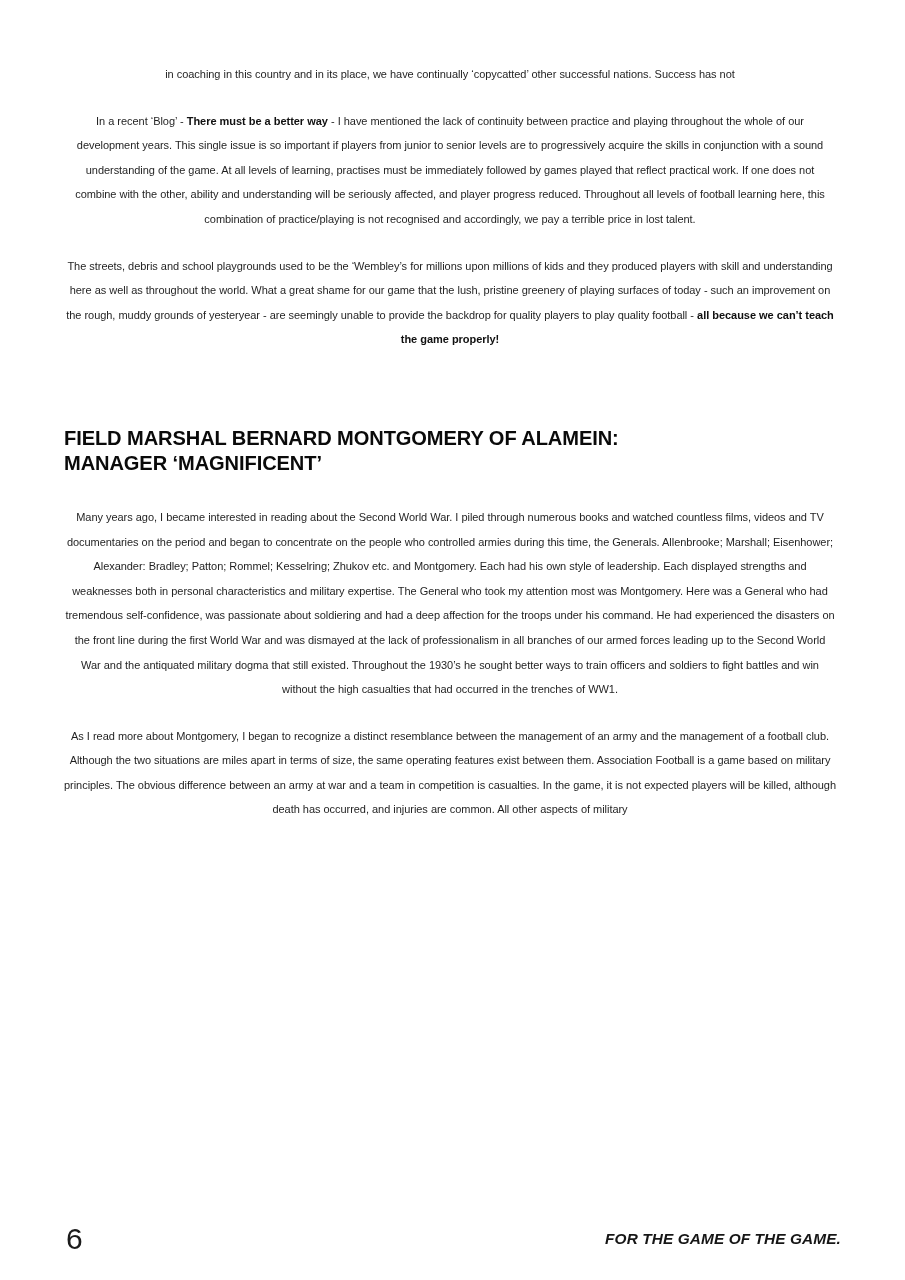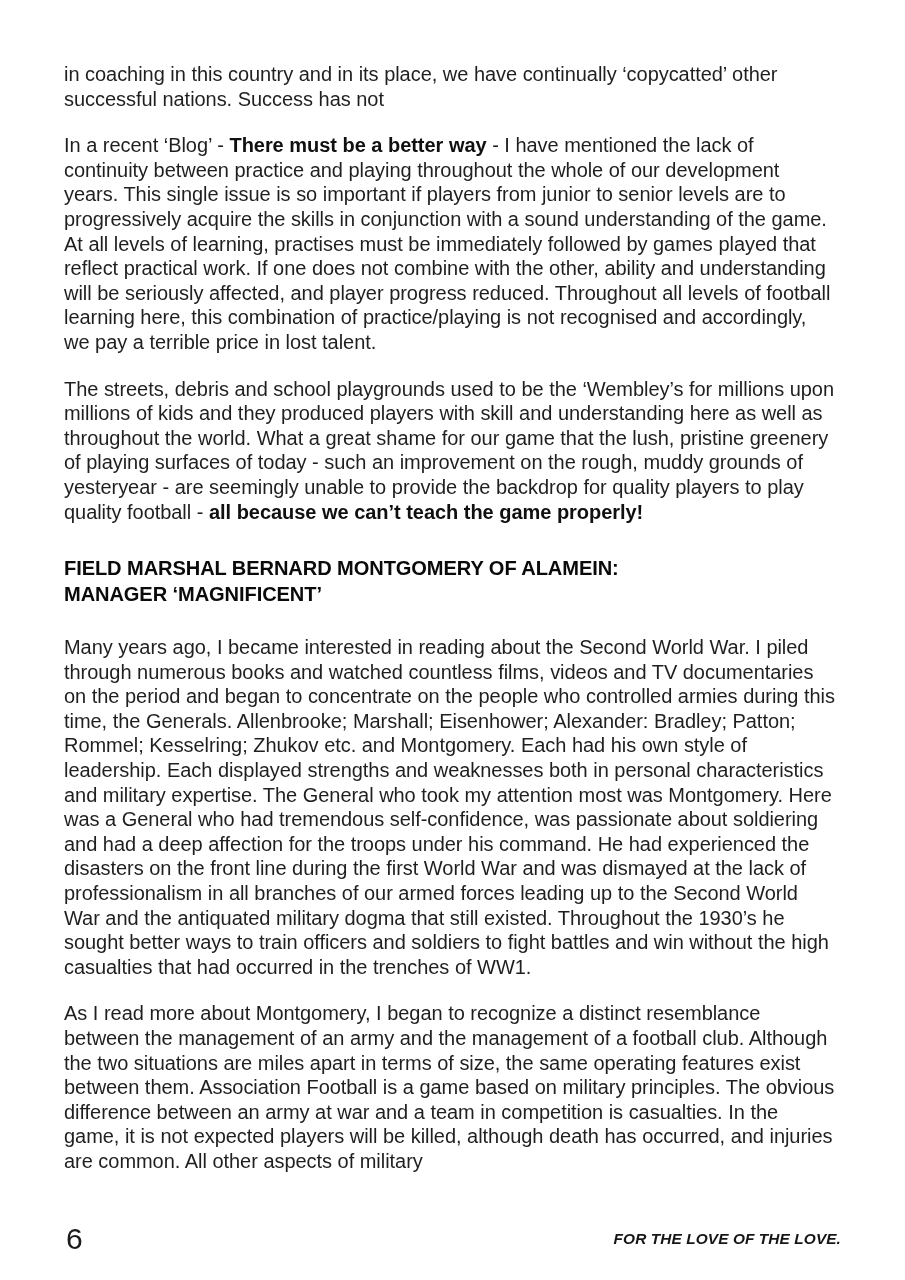--- a/index.html
+++ b/index.html
@@ -23,44 +23,44 @@
     background: #ffffff;
   }
   .content {
     position: absolute;
     left: 64px;
     top: 62px;
     width: 772px;
   }
   p.para {
     margin: 0 0 22px 0;
-    font-size: 20px;
+    font-size: 11px;
     line-height: 24.6px;
     letter-spacing: -0.05px;
     color: #1f1f1f;
-    text-align: left;
+    text-align: center;
     word-spacing: 0.1px;
   }
   p.para:last-child { margin-bottom: 0; }
   .b { font-weight: bold; color: #101010; }
 
   h2.section-heading {
     margin: 0;
     padding: 0;
     font-size: 20.4px;
     line-height: 25.5px;
     font-weight: bold;
     letter-spacing: -0.1px;
     color: #0a0a0a;
     font-stretch: condensed;
     transform: scaleX(0.985);
     transform-origin: left top;
   }
   .heading-block {
-    margin-top: 32px;
+    margin-top: 74px;
     margin-bottom: 28px;
   }
 
   .footer {
     position: absolute;
     left: 64px;
     right: 64px;
     bottom: 26px;
     height: 40px;
   }
@@ -108,16 +108,16 @@
 
     <div>
       <p class="para"><span>Many years ago, I became interested in reading about the Second World War. I piled through numerous books and watched countless films, videos and TV documentaries on the period and began to concentrate on the people who controlled armies during this time, the Generals. Allenbrooke; Marshall; Eisenhower; Alexander: Bradley; Patton; Rommel; Kesselring; Zhukov etc. and Montgomery. Each had his own style of leadership. Each displayed strengths and weaknesses both in personal characteristics and military expertise. The General who took my attention most was Montgomery. Here was a General who had tremendous self-confidence, was passionate about soldiering and had a deep affection for the troops under his command. He had experienced the disasters on the front line during the first World War and was dismayed at the lack of professionalism in all branches of our armed forces leading up to the Second World War and the antiquated military dogma that still existed. Throughout the 1930’s he sought better ways to train officers and soldiers to fight battles and win without the high casualties that had occurred in the trenches of WW1.</span></p>
       <p class="para"><span>As I read more about Montgomery, I began to recognize a distinct resemblance between the management of an army and the management of a football club. Although the two situations are miles apart in terms of size, the same operating features exist between them. Association Football is a game based on military principles. The obvious difference between an army at war and a team in competition is casualties. In the game, it is not expected players will be killed, although death has occurred, and injuries are common. All other aspects of military</span></p>
     </div>
 
   </div>
 
   <div class="footer">
     <span class="page-number">6</span>
-    <span class="footer-title">FOR THE LOVE OF THE LOVE.</span>
+    <span class="footer-title">FOR THE GAME OF THE GAME.</span>
   </div>
 
 </div>
 
 </body></html>

